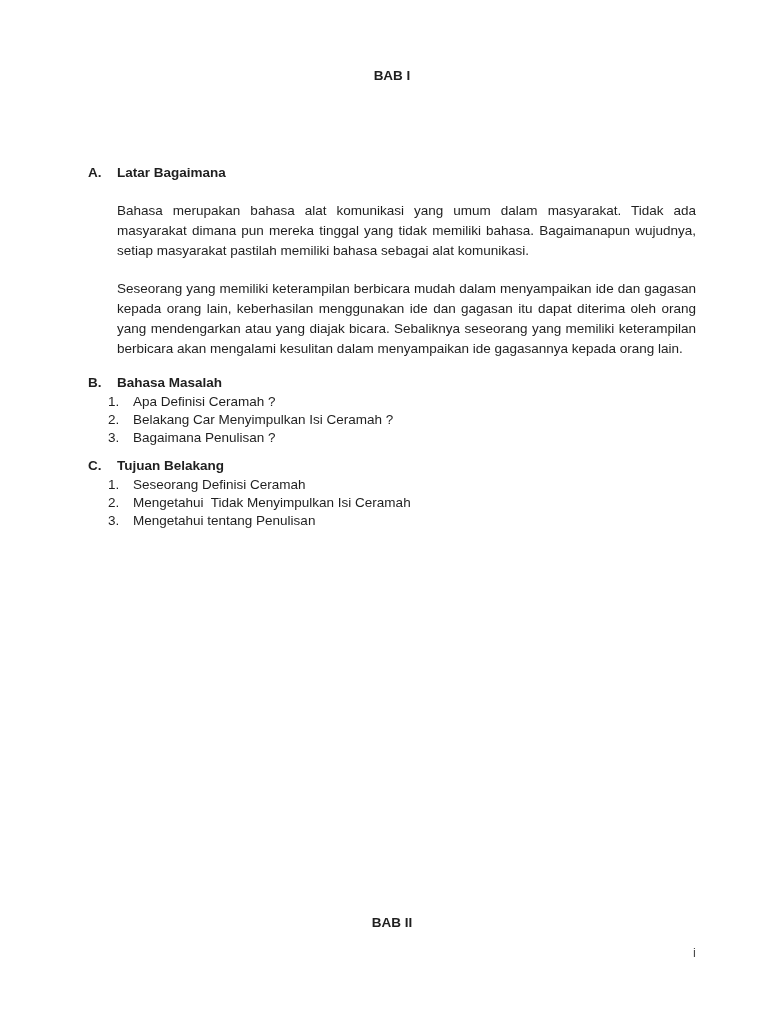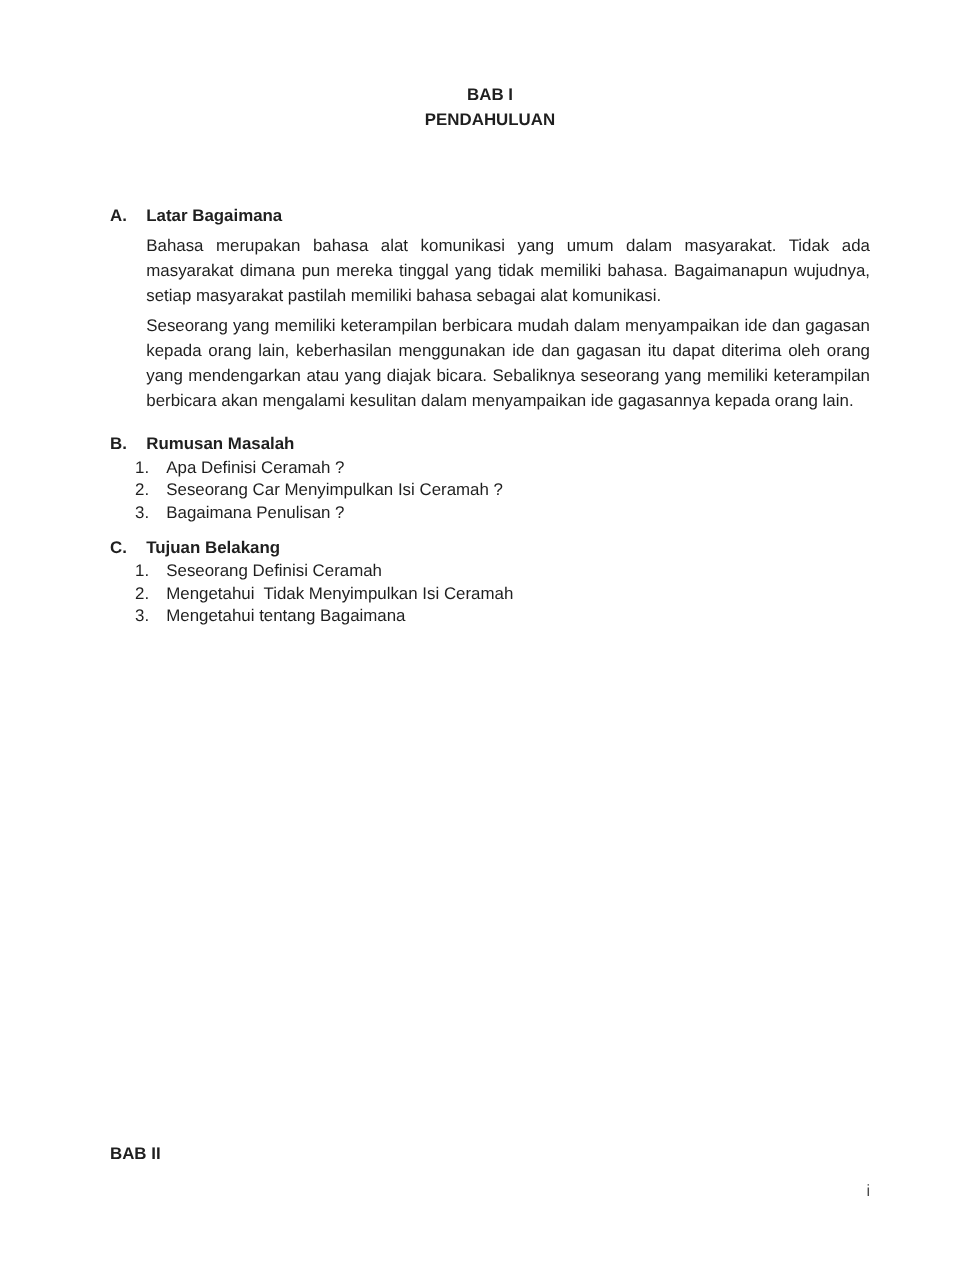--- a/index.html
+++ b/index.html
@@ -38,21 +38,21 @@
     font-size: 13.5px;
     line-height: 20px;
   }
   .sec-head {
     display: flex;
     font-weight: 700;
     line-height: 20px;
   }
   .sec-letter { flex: 0 0 29px; }
   .para {
-    margin: 4px 0 0 29px;
+    margin: 18px 0 0 29px;
     text-align: justify;
     line-height: 20px;
   }
   .sec-b { margin-top: 14px; }
   .sec-c { margin-top: 9px; }
   .list {
     margin: 0;
     padding: 0;
     list-style: none;
   }
@@ -61,21 +61,21 @@
     margin-left: 20px;
     line-height: 18px;
   }
   .list-num { flex: 0 0 25px; }
   .list-text { white-space: pre-wrap; }
   .next-chapter {
     position: absolute;
     left: 88px;
     top: 913px;
     width: 608px;
-    text-align: left;
+    text-align: center;
     font-weight: 700;
     font-size: 13.5px;
     line-height: 20px;
   }
   .page-number {
     position: absolute;
     left: 88px;
     top: 944px;
     width: 608px;
     text-align: right;
@@ -84,47 +84,46 @@
     color: #4a4a4a;
   }
 </style>
 </head>
 <body>
 
 <div class="page">
 
   <header class="doc-title">
     <div>BAB I</div>
-    <div>PENDAHULUAN</div>
   </header>
 
   <main class="content">
 
     <section>
       <div class="sec-head">
         <span class="sec-letter">A.</span>
         <span class="sec-title">Latar Bagaimana</span>
       </div>
       <p class="para">Bahasa merupakan bahasa alat komunikasi yang umum dalam masyarakat. Tidak ada masyarakat dimana pun mereka tinggal yang tidak memiliki bahasa. Bagaimanapun wujudnya, setiap masyarakat pastilah memiliki bahasa sebagai alat komunikasi.</p>
       <p class="para">Seseorang yang memiliki keterampilan berbicara mudah dalam menyampaikan ide dan gagasan kepada orang lain, keberhasilan menggunakan ide dan gagasan itu dapat diterima oleh orang yang mendengarkan atau yang diajak bicara. Sebaliknya seseorang yang memiliki keterampilan berbicara akan mengalami kesulitan dalam menyampaikan ide gagasannya kepada orang lain.</p>
     </section>
 
     <section class="sec-b">
       <div class="sec-head">
         <span class="sec-letter">B.</span>
-        <span class="sec-title">Rumusan Masalah</span>
+        <span class="sec-title">Bahasa Masalah</span>
       </div>
       <ol class="list">
         <li class="list-item">
           <span class="list-num">1.</span>
           <span class="list-text">Apa Definisi Ceramah ?</span>
         </li>
         <li class="list-item">
           <span class="list-num">2.</span>
-          <span class="list-text">Seseorang Car Menyimpulkan Isi Ceramah ?</span>
+          <span class="list-text">Belakang Car Menyimpulkan Isi Ceramah ?</span>
         </li>
         <li class="list-item">
           <span class="list-num">3.</span>
           <span class="list-text">Bagaimana Penulisan ?</span>
         </li>
       </ol>
     </section>
 
     <section class="sec-c">
       <div class="sec-head">
@@ -135,21 +134,21 @@
         <li class="list-item">
           <span class="list-num">1.</span>
           <span class="list-text">Seseorang Definisi Ceramah</span>
         </li>
         <li class="list-item">
           <span class="list-num">2.</span>
           <span class="list-text">Mengetahui  Tidak Menyimpulkan Isi Ceramah</span>
         </li>
         <li class="list-item">
           <span class="list-num">3.</span>
-          <span class="list-text">Mengetahui tentang Bagaimana</span>
+          <span class="list-text">Mengetahui tentang Penulisan</span>
         </li>
       </ol>
     </section>
 
   </main>
 
   <div class="next-chapter">BAB II</div>
 
   <div class="page-number">i</div>
 

